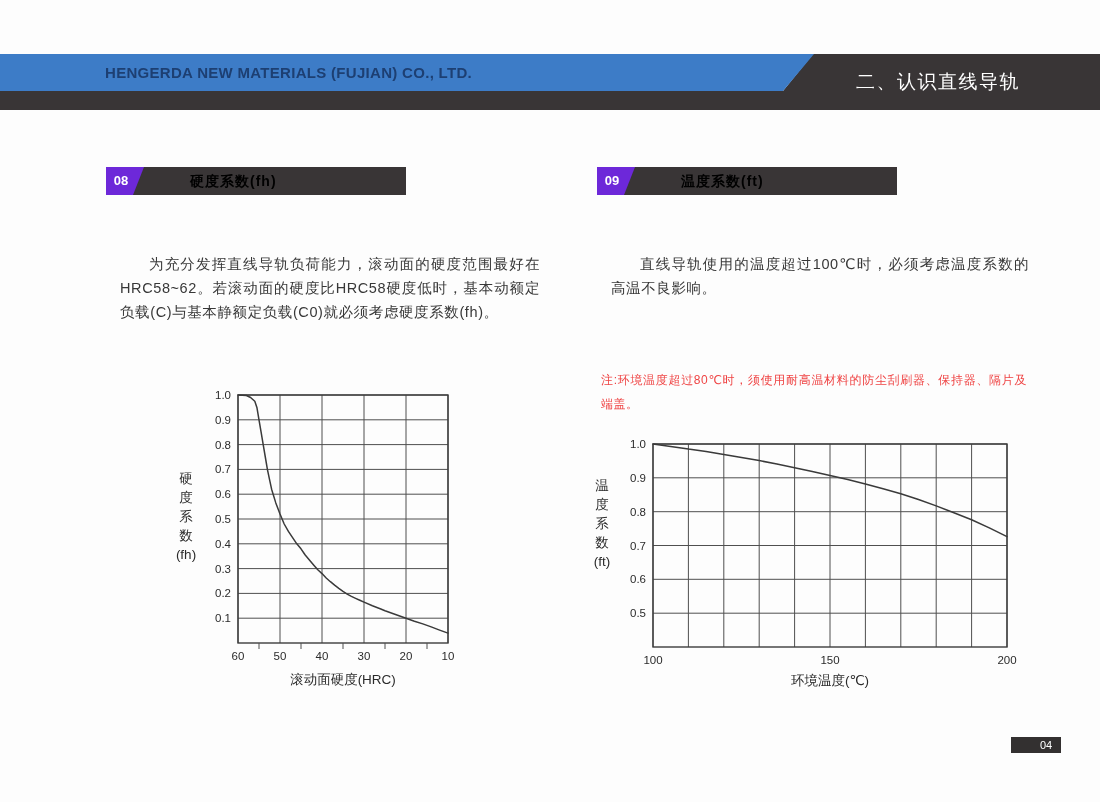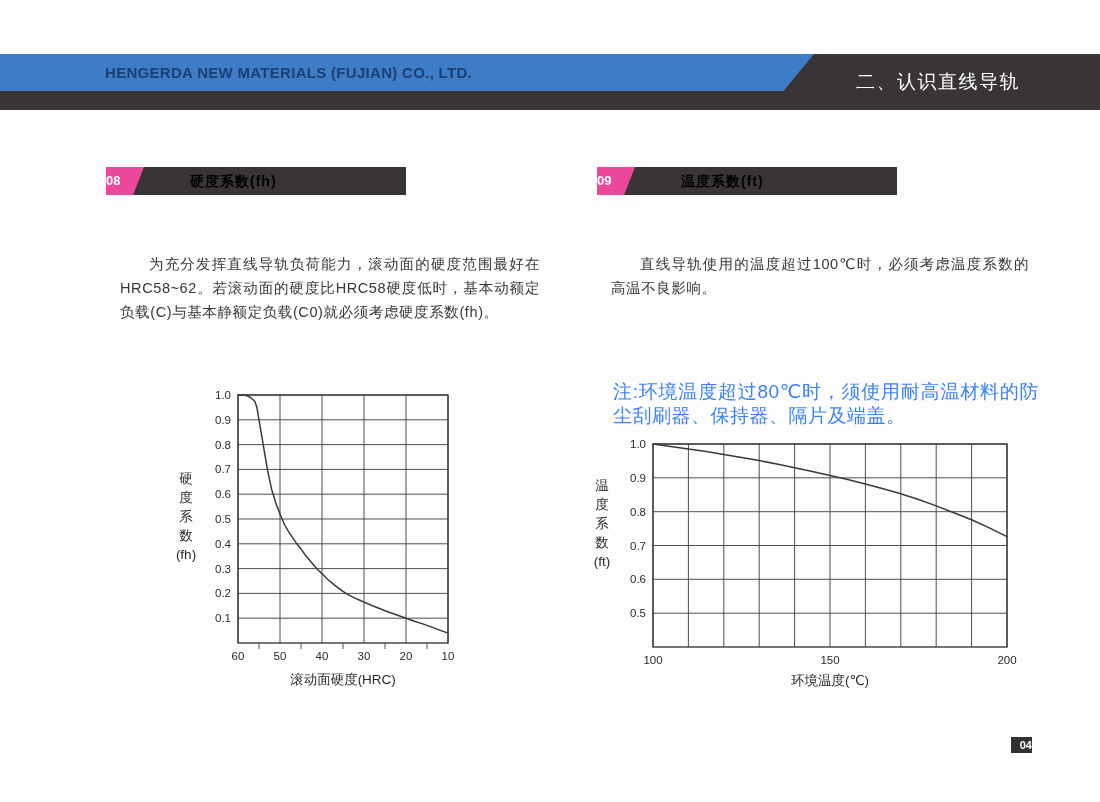--- a/index.html
+++ b/index.html
@@ -28,55 +28,55 @@
     position:absolute;right:80px;top:54px;height:56px;line-height:56px;
     font-size:19px;font-weight:normal;letter-spacing:1.5px;color:#ffffff;
   }
   
   .sec-header{position:absolute;top:167px;width:300px;height:28px;}
   .sec-header.left{left:106px;}
   .sec-header.right{left:597px;}
   .sec-bar{position:absolute;inset:0;background:#393536;}
   .sec-badge{
     position:absolute;left:0;top:0;width:38px;height:28px;
-    background:#ec4899;clip-path:polygon(0 0,38px 0,27px 28px,0 28px);
+    background:#6d28d9;clip-path:polygon(0 0,38px 0,27px 28px,0 28px);
     color:#fff;font-weight:bold;font-size:13px;line-height:28px;
-    padding-right:8px;box-sizing:border-box;
+    text-align:center;padding-right:8px;box-sizing:border-box;
   }
   .sec-title{
     position:absolute;left:84px;top:0;height:26px;line-height:28px;
     color:#000000;font-weight:bold;font-size:14px;letter-spacing:1px;
   }
   
   .para{
     position:absolute;font-size:14.5px;line-height:24px;
     text-align:justify;letter-spacing:.6px;color:#383838;margin:14px;
   }
   .para.indent{text-indent:2em;}
   #para-left{left:106px;top:238px;width:420px;}
   #para-right{left:597px;top:238px;width:418px;}
   #note-right{
-    position:absolute;left:597px;top:364px;width:426px;margin:16px;
-    font-size:19px;line-height:24px;letter-spacing:.5px;
-    color:#3b82f6;text-align:justify;
+    position:absolute;left:597px;top:364px;width:426px;margin:4px;
+    font-size:12px;line-height:24px;letter-spacing:.5px;
+    color:#ef4444;text-align:justify;
   }
   
   svg{position:absolute;display:block;font-family:inherit;}
   #chart1{left:160px;top:385px;}
   #chart2{left:580px;top:430px;}
   .grid{stroke:#4f4f4f;stroke-width:1;}
   .border{fill:none;stroke:#3c3c3c;stroke-width:1.4;}
   .curve{fill:none;stroke:#3a3a3a;stroke-width:1.5;stroke-linejoin:round;stroke-linecap:round;}
   .tick{font-size:11.5px;fill:#2b2b2b;}
   .axt{font-size:13.5px;fill:#2b2b2b;}
   
   .page-num{
     position:absolute;left:1011px;top:737px;width:21px;height:16px;
-    background:#333030;color:#fff;font-size:11px;font-weight:bold;
-    text-align:right;line-height:16px;
+    background:#333030;color:#fff;font-size:11px;font-weight:normal;
+    text-align:left;line-height:16px;padding-left:29px;
   }
 </style>
 </head>
 <body>
 
 <div class="band-dark"></div>
 <div class="band-blue"></div>
 <div class="company">HENGERDA NEW MATERIALS (FUJIAN) CO., LTD.</div>
 <div class="page-title">二、认识直线导轨</div>
 

